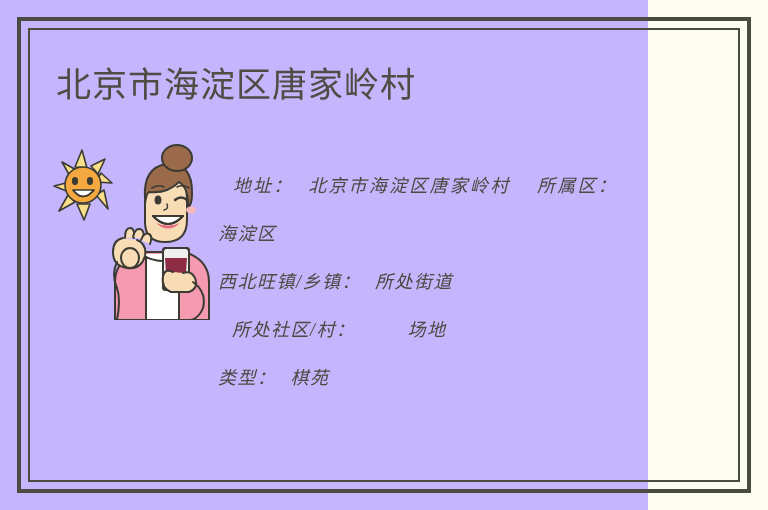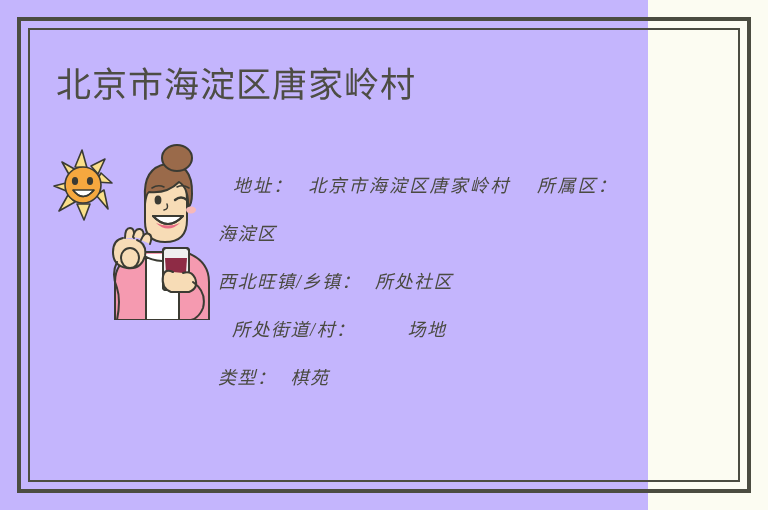--- a/index.html
+++ b/index.html
@@ -145,18 +145,18 @@
         <path d="M80 95 q2 -9 7 -8 q5 1 3 10" fill="#f7dcb6"></path>
         <path d="M88 98 q3 -8 8 -6 q4 2 1 10" fill="#f7dcb6"></path>
         <ellipse cx="77" cy="116" rx="9" ry="10" fill="none"></ellipse>
         <path d="M64 120 q-6 12 0 26 q4 12 0 32" fill="none"></path>
       </g>
     </svg>
   </div>
 
   <div class="info-block">
     <span class="gap-sm"></span><span class="seg">地址：</span><span class="gap-sm"></span><span class="seg">北京市海淀区唐家岭村</span><span class="gap"></span><span class="seg">所属区：</span><span class="gap-sm"></span><span class="seg">海淀区</span><br>
-    <span class="seg">西北旺镇/乡镇：</span><span class="gap-sm"></span><span class="seg">所处社区</span><br>
-    <span class="gap-sm"></span><span class="seg">所处街道/村：</span><span class="gap"></span><span class="gap"></span><span class="seg">场地</span><br>
+    <span class="seg">西北旺镇/乡镇：</span><span class="gap-sm"></span><span class="seg">所处街道</span><br>
+    <span class="gap-sm"></span><span class="seg">所处社区/村：</span><span class="gap"></span><span class="gap"></span><span class="seg">场地</span><br>
     <span class="seg">类型：</span><span class="gap-sm"></span><span class="seg">棋苑</span>
   </div>
 
 </div>
 
 </body></html>

